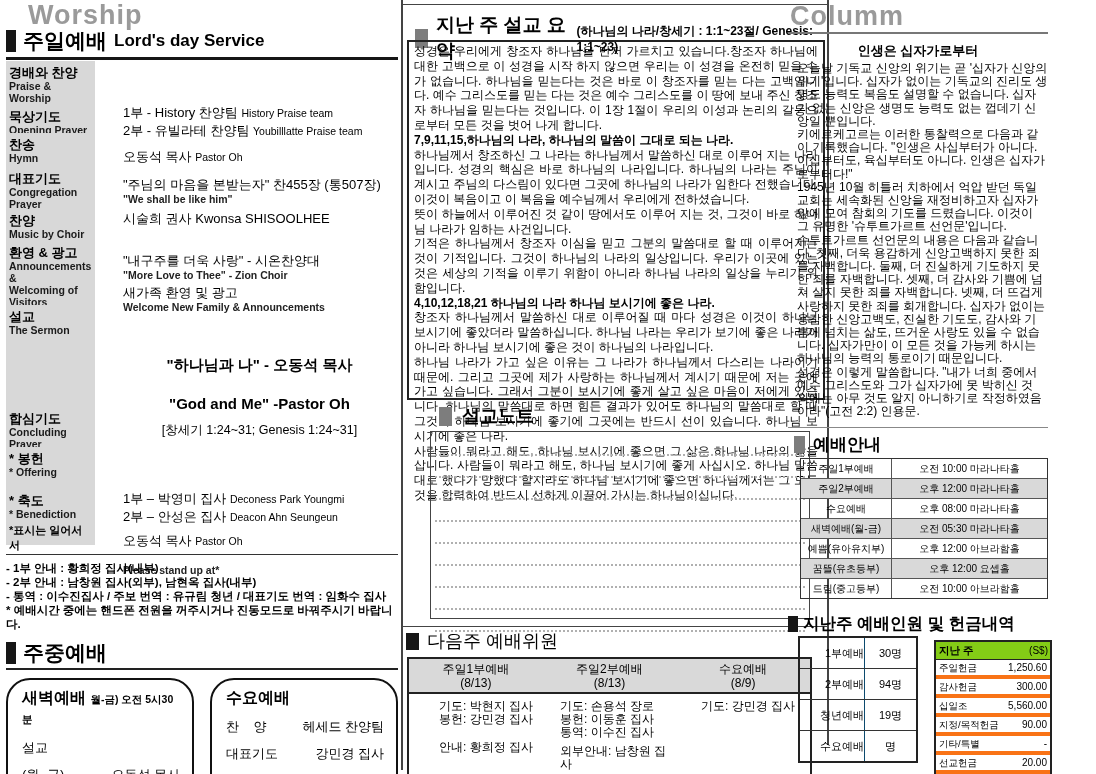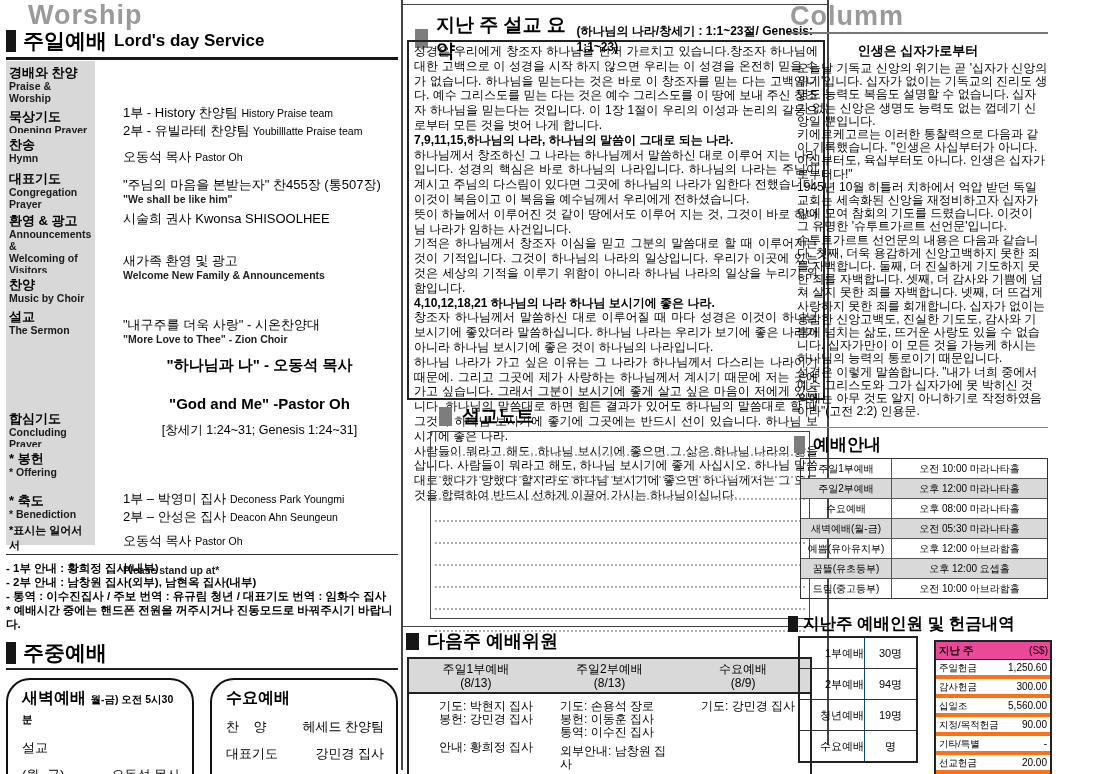--- a/index.html
+++ b/index.html
@@ -49,21 +49,21 @@
   .mid-h .s{font-size:12px;font-weight:bold;}
   .sum-box{position:absolute;left:4px;top:35px;width:404px;height:352px;border:2px solid #222;
            padding:2px 5px;font-size:12px;line-height:14.8px;text-align:justify;}
   .sum-head{font-weight:bold;}
   .notes-h{position:absolute;left:36px;top:399px;display:flex;align-items:center;gap:10px;}
   .notes-h .t{font-size:18px;font-weight:bold;}
   .notes-box{position:absolute;left:27px;top:426px;width:378px;height:184px;border:1.5px solid #444;padding-top:2px;}
   .dline{height:20px;border-bottom:2px dotted #b0b0b0;margin:0 4px;}
   .nextweek{position:absolute;left:402px;top:629px;width:424px;}
   .nw-h{display:flex;align-items:center;gap:8px;margin-left:4px;}
-  .nw-h .t{font-size:18px;font-weight:bold;}
+  .nw-h .t{font-size:18px;font-weight:normal;}
   .nw-table{margin-top:4px;margin-left:5px;width:401px;border:2px solid #222;}
   .nw-head{display:flex;background:#d9d9d9;border-bottom:2.5px solid #222;}
   .nw-hc{width:33.33%;text-align:center;font-size:12px;padding:3px 0 2px 0;line-height:14px;}
   .nw-body{display:flex;height:84px;padding-top:6px;}
   .nw-c{width:33.33%;font-size:12px;line-height:13px;}
   .nw-c.c1{padding-left:30px;}
   .nw-c.c2{padding-left:12px;}
   .nw-c.c3{padding-left:32px;}
   .nw-sp16{height:15px;} .nw-sp6{height:6px;}
   
@@ -82,21 +82,21 @@
   .wi-c1{width:90px;flex:none;border-right:1px solid #555;text-align:center;font-size:10px;line-height:19px;}
   .wi-c2{flex:1;text-align:center;font-size:10px;line-height:19px;}
   .st-h{position:absolute;left:0;top:613px;display:flex;align-items:center;gap:5px;}
   .st-h .t{font-size:16.5px;font-weight:bold;}
   .att-table{position:absolute;left:10px;top:636px;width:116px;border:2px solid #222;}
   .att-row{display:flex;height:30px;border-bottom:1px solid #333;}
   .att-row:last-child{border-bottom:none;}
   .att-c1{width:64px;flex:none;border-right:1px solid #0c4a6e;text-align:right;font-size:11px;line-height:30px;}
   .att-c2{flex:1;text-align:center;font-size:11px;line-height:30px;}
   .off-table{position:absolute;left:146px;top:640px;width:114px;border:2px solid #222;}
-  .off-head{display:flex;background:#ec4899;border-bottom:1.5px solid #222;height:17px;}
+  .off-head{display:flex;background:#84cc16;border-bottom:1.5px solid #222;height:17px;}
   .off-head .l{flex:1;font-size:10.5px;font-weight:bold;line-height:17px;padding-left:3px;}
   .off-head .r{font-size:10px;line-height:17px;padding-right:2px;}
   .off-row{display:flex;height:15px;border-bottom:4px solid #f97316;}
   .off-row:last-child{border-bottom:none;border-top:1px solid #222;font-weight:bold;}
   .off-l{flex:1;font-size:9.5px;line-height:15px;padding-left:3px;}
   .off-r{font-size:10px;line-height:15px;padding-right:3px;text-align:right;}
 </style>
 </head>
 <body>
 
@@ -146,40 +146,40 @@
     <div class="svc-row" style="height:42px">
       <div class="svc-label">
         <div class="lko">대표기도</div>
         <div class="len prel">Congregation
 Prayer</div>
       </div>
       <div class="svc-body">
         <div class="ln">시술희 권사 Kwonsa SHISOOLHEE</div>
       </div>
     </div>
+    <div class="svc-row" style="height:32px">
+      <div class="svc-label">
+        <div class="lko">찬양</div>
+        <div class="len prel">Music by Choir</div>
+      </div>
+      <div class="svc-body">
+        <div class="ln">"내구주를 더욱 사랑" - 시온찬양대</div>
+        <div class="en-only">"More Love to Thee" - Zion Choir</div>
+      </div>
+    </div>
     <div class="svc-row" style="height:64px">
       <div class="svc-label">
         <div class="lko">환영 &amp; 광고</div>
         <div class="len prel">Announcements &amp;
 Welcoming of
 Visitors</div>
       </div>
       <div class="svc-body">
         <div class="ln">새가족 환영 및 광고</div>
         <div class="en-only">Welcome New Family &amp; Announcements</div>
-      </div>
-    </div>
-    <div class="svc-row" style="height:32px">
-      <div class="svc-label">
-        <div class="lko">찬양</div>
-        <div class="len prel">Music by Choir</div>
-      </div>
-      <div class="svc-body">
-        <div class="ln">"내구주를 더욱 사랑" - 시온찬양대</div>
-        <div class="en-only">"More Love to Thee" - Zion Choir</div>
       </div>
     </div>
     <div class="svc-row" style="height:102px">
       <div class="svc-label">
         <div class="lko">설교</div>
         <div class="len prel">The Sermon</div>
       </div>
       <div class="svc-body center-body">
         <div class="sermon-ko">"하나님과 나" - 오동석 목사</div>
         <div class="sermon-en">"God and Me"    -Pastor Oh</div>

